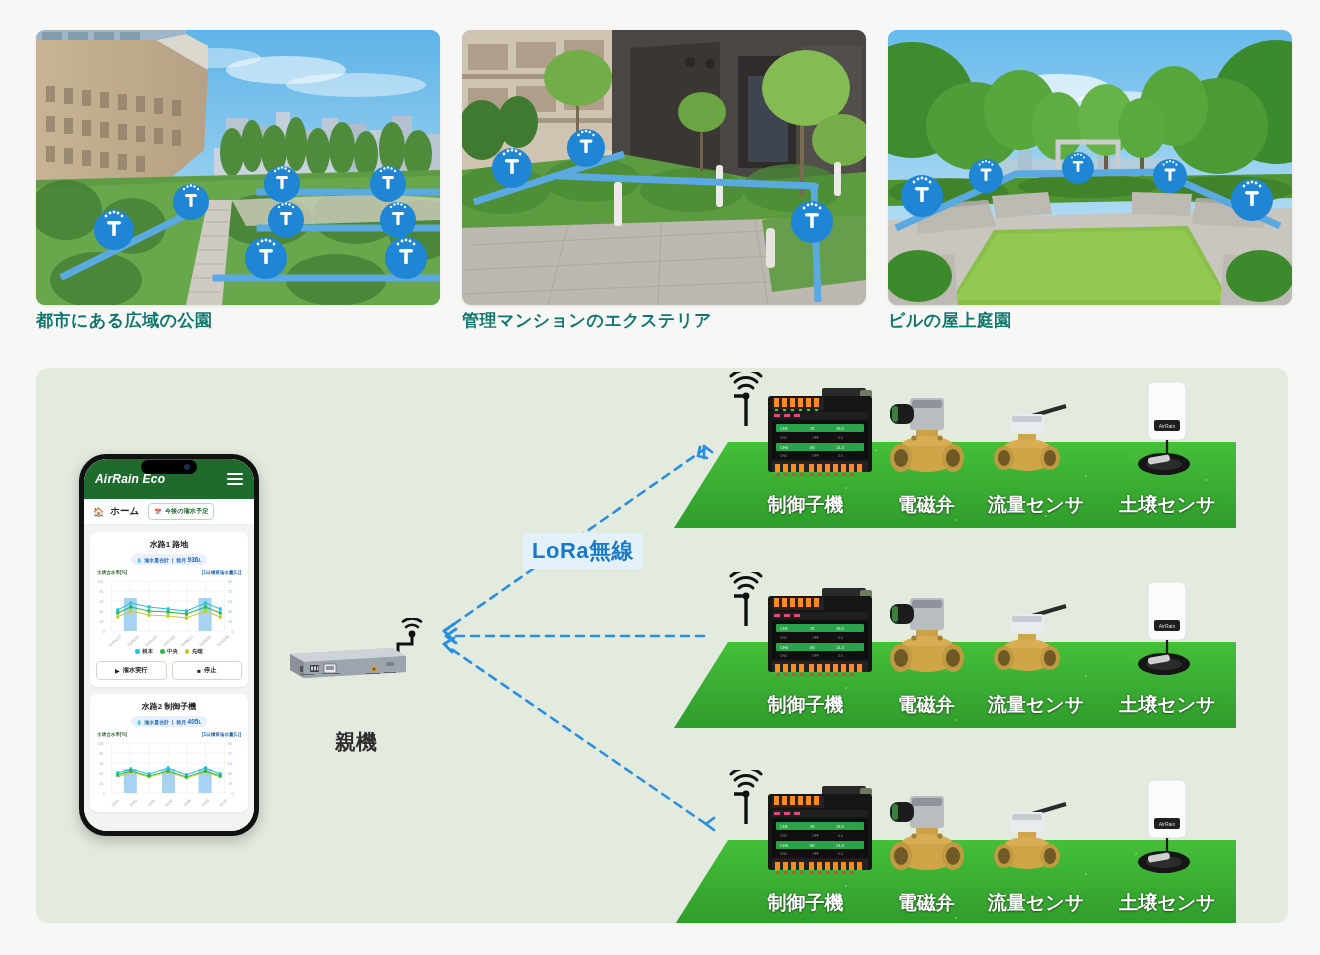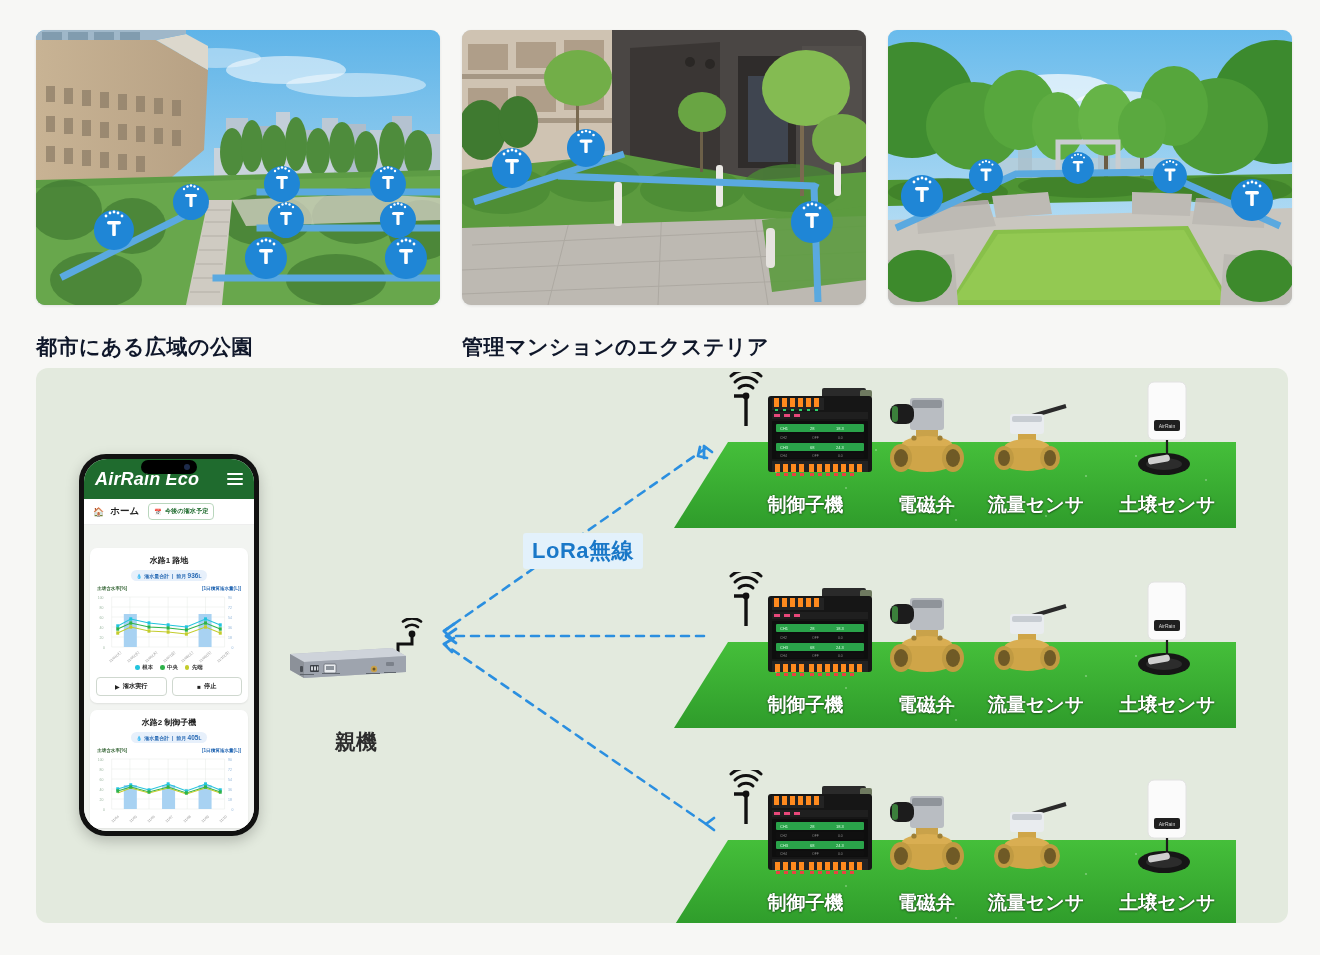--- a/index.html
+++ b/index.html
@@ -12,21 +12,21 @@
   }
   
   .photo-row{position:absolute;left:36px;top:30px;width:1252px;height:310px;display:flex;gap:22px;}
   .photo-cell{width:404px;}
   .photo-frame{
     width:404px;height:275px;border-radius:9px;overflow:hidden;position:relative;
     background:#cfe3ef;box-shadow:0 1px 3px rgba(0,0,0,.09);
   }
   .photo-frame svg{display:block;width:100%;height:100%;}
   .photo-caption{
-    margin-top:28px;font-size:21px;font-weight:bold;color:#0f172a;letter-spacing:.5px;
+    margin-top:4px;font-size:17px;font-weight:bold;color:#0f766e;letter-spacing:.5px;
   }
   
   .diagram-panel{
     position:absolute;left:36px;top:368px;width:1252px;height:555px;
     background:#e3eade;border-radius:12px;overflow:hidden;
   }
   
   .phone{
     position:absolute;left:43px;top:86px;width:180px;height:382px;
     background:#111;border-radius:27px;padding:5px;box-sizing:border-box;
@@ -37,34 +37,34 @@
   }
   .phone-notch{
     position:absolute;left:50%;transform:translateX(-50%);top:6px;width:56px;height:14px;
     background:#000;border-radius:9px;z-index:5;
   }
   .phone-notch .cam{position:absolute;right:7px;top:4px;width:6px;height:6px;border-radius:50%;background:#1d2b4a;}
   .app-head{
     height:40px;background:#1f6b2e;display:flex;align-items:center;justify-content:space-between;
     padding:0 11px;box-sizing:border-box;
   }
-  .app-logo{color:#fff;font-size:18px;font-weight:bold;font-style:italic;letter-spacing:.2px;}
+  .app-logo{color:#fff;font-size:12px;font-weight:bold;font-style:italic;letter-spacing:.2px;}
   .burger{width:16px;display:flex;flex-direction:column;gap:3px;}
   .burger i{display:block;height:2px;background:#fff;border-radius:1px;}
   .app-sub{
     height:26px;background:#fff;display:flex;align-items:center;gap:6px;padding:0 9px;box-sizing:border-box;
     border-bottom:1px solid #eee;
   }
   .home-ic{font-size:9px;color:#333;}
   .sub-title{font-size:9.5px;font-weight:bold;color:#222;}
   .sched-btn{
     margin-left:3px;border:1px solid #b9d6bd;border-radius:4px;background:#fff;
     font-size:6.2px;color:#1f6b2e;padding:3px 5px;display:flex;align-items:center;gap:3px;font-weight:bold;
   }
-  .app-body{background:#f2f4f1;padding:23px 6px;height:316px;box-sizing:border-box;overflow:hidden;}
+  .app-body{background:#f2f4f1;padding:7px 6px;height:316px;box-sizing:border-box;overflow:hidden;}
   .card{background:#fff;border-radius:7px;padding:7px 6px;box-shadow:0 1px 2px rgba(0,0,0,.08);margin-bottom:7px;}
   .card-title{text-align:center;font-size:8px;font-weight:bold;color:#1a1a1a;}
   .card-badge{
     margin:4px auto 0;display:block;width:fit-content;background:#e7f0fb;color:#2a6bb5;
     font-size:5px;padding:2px 6px;border-radius:8px;font-weight:bold;
   }
   .card-badge b{font-size:6.5px;}
   .axis-row{display:flex;justify-content:space-between;margin-top:5px;padding:0 1px;}
   .axis-l{font-size:4.6px;color:#3c6a3c;font-weight:bold;}
   .axis-r{font-size:4.6px;color:#2a6bb5;font-weight:bold;}
@@ -574,20 +574,21 @@
                 <circle cx="-8" cy="-14" r="1.4"></circle>
                 <circle cx="-4" cy="-17" r="1.4"></circle>
                 <circle cx="0" cy="-18" r="1.4"></circle>
                 <circle cx="4" cy="-17" r="1.4"></circle>
                 <circle cx="8" cy="-14" r="1.4"></circle>
               </g>
             </g>
         </g>
       </svg>
     </div>
+    <div class="photo-caption">ビルの屋上庭園</div>
   </div>
 </div>
 
 <div class="diagram-panel">
 
   <div class="phone">
     <div class="phone-notch">
         <span class="cam"></span>
       </div>
     <div class="phone-screen">

